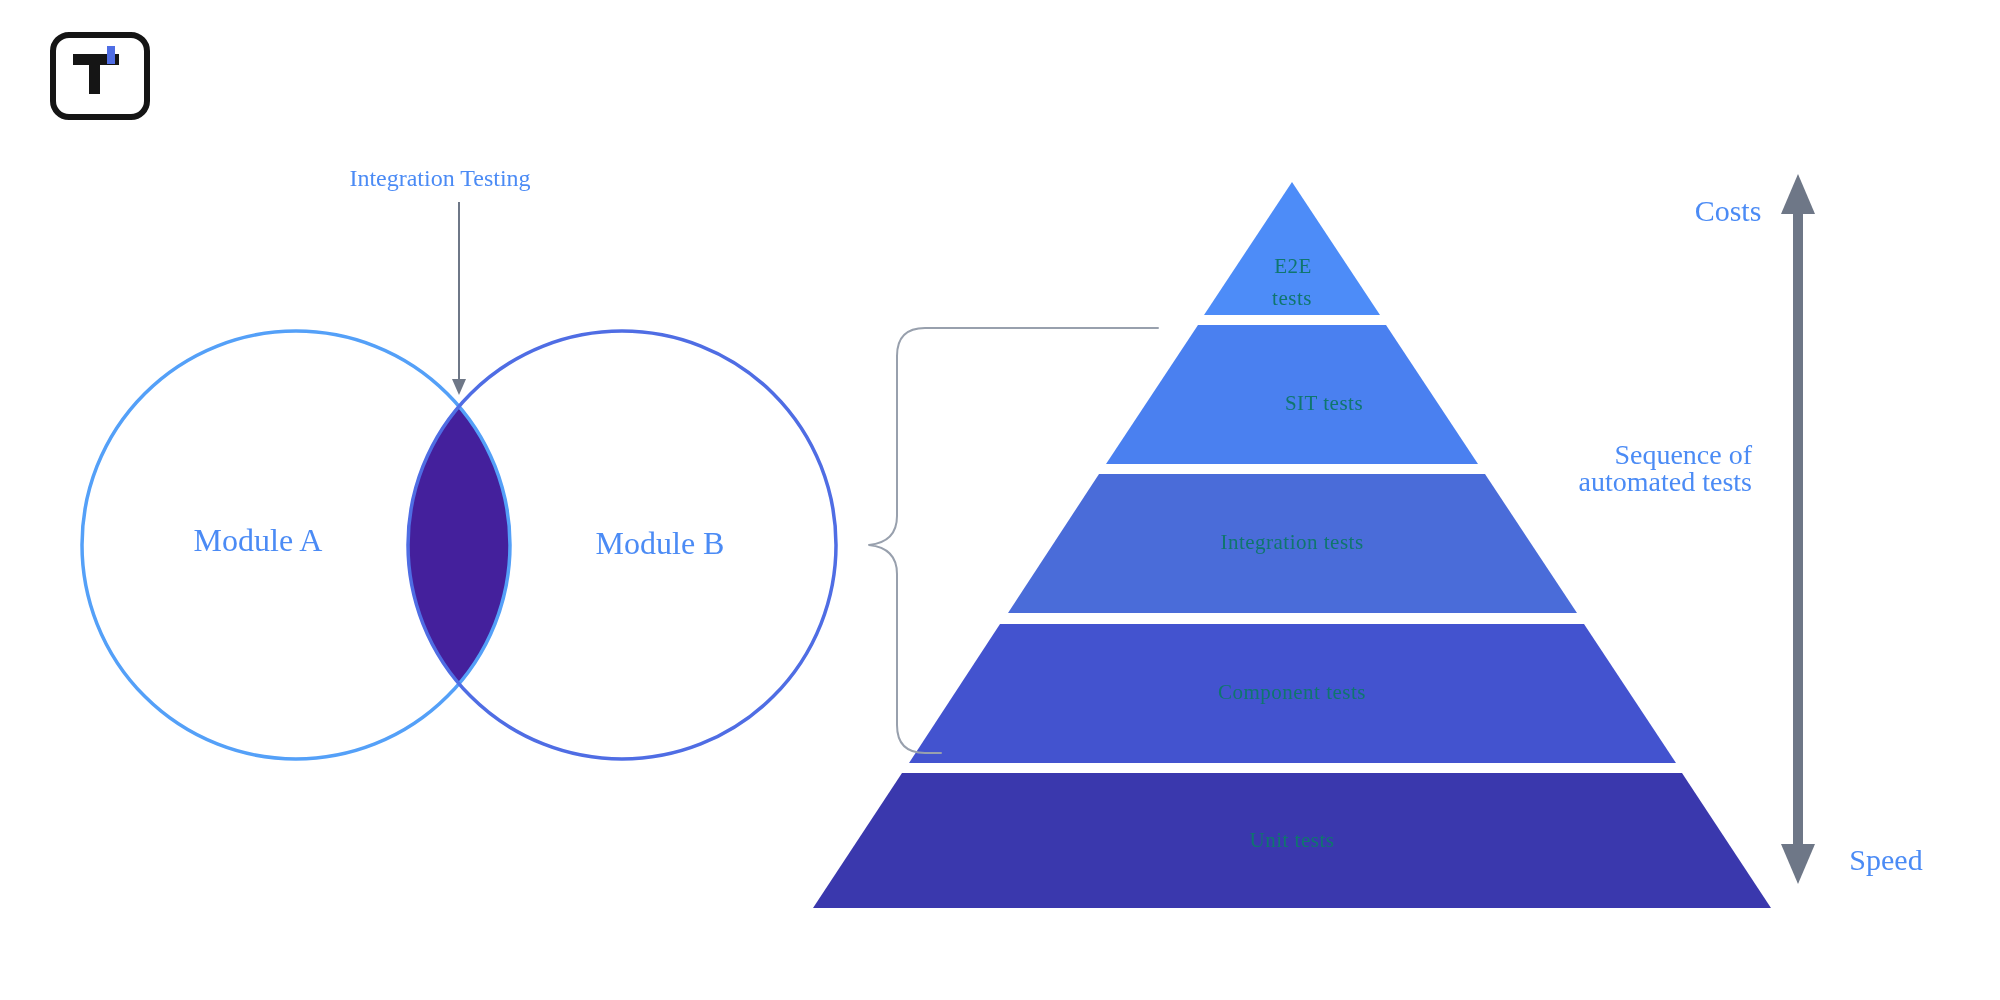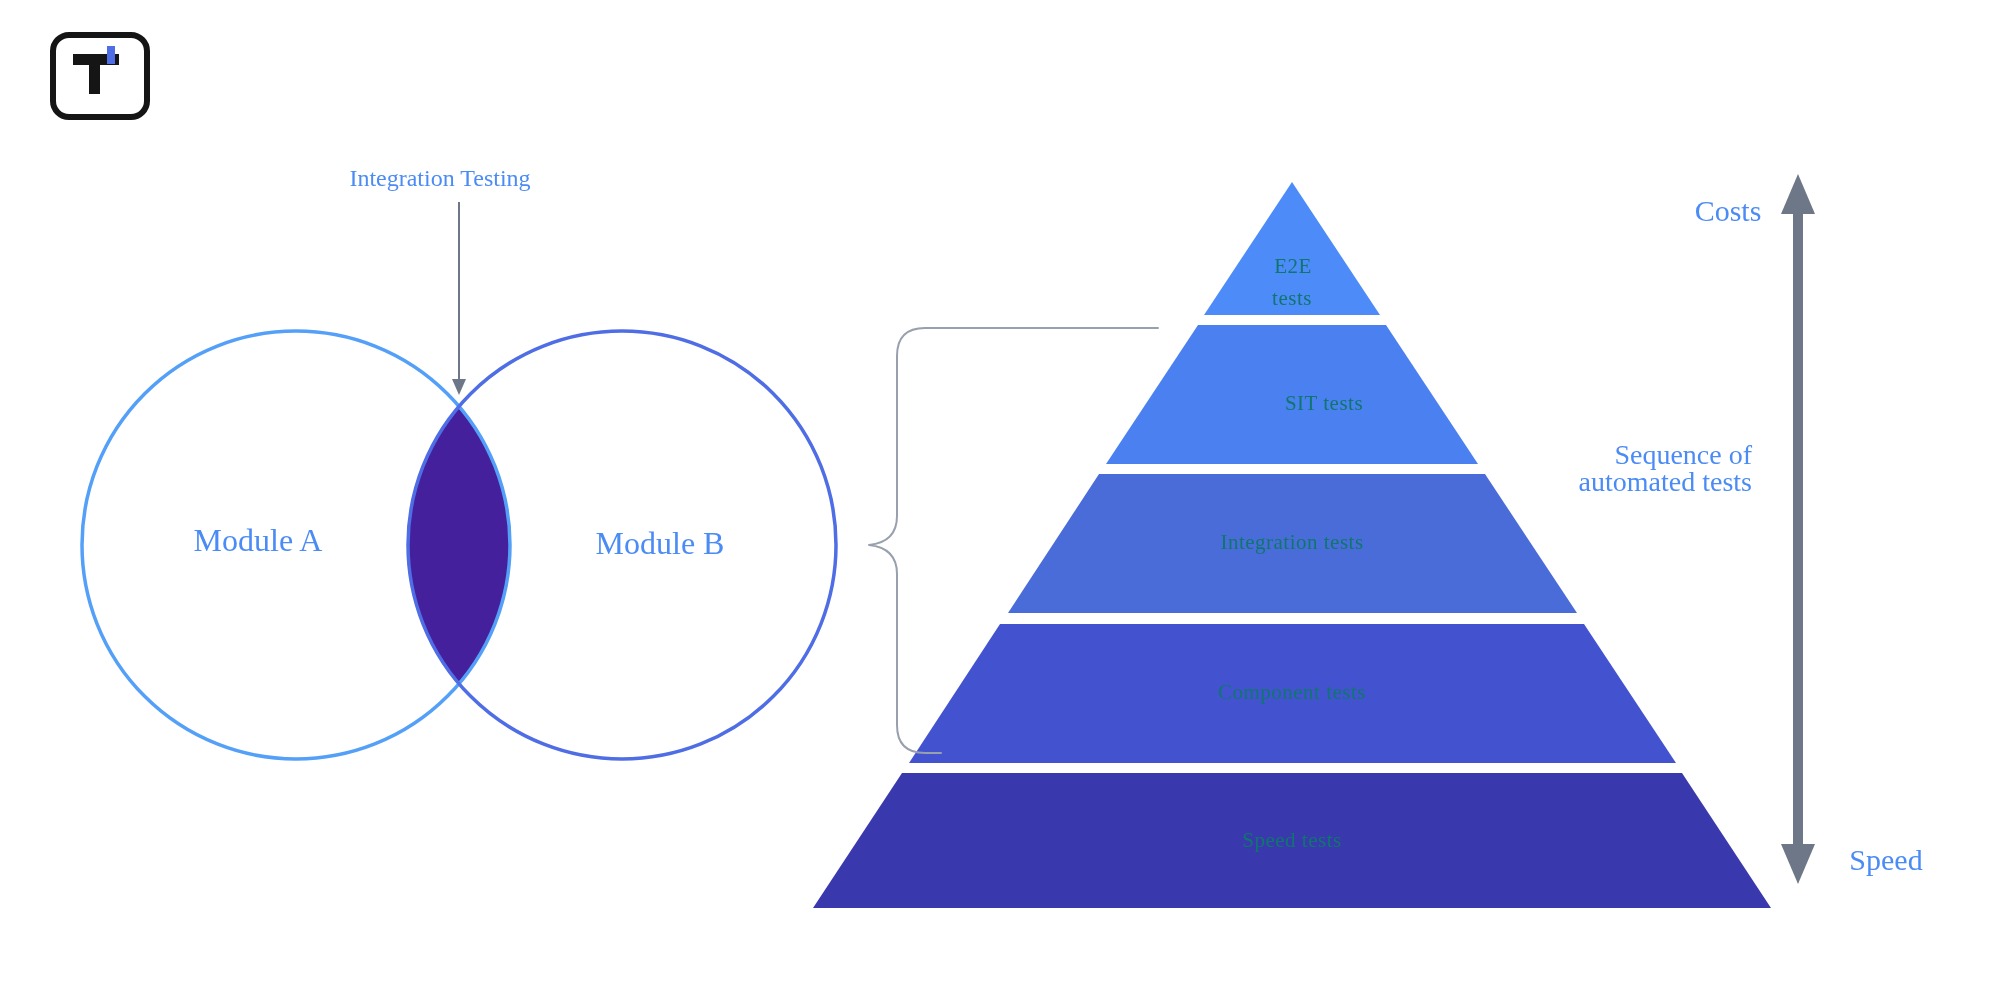--- a/index.html
+++ b/index.html
@@ -90,21 +90,21 @@
     <div>E2E</div>
     <div>tests</div>
   </div>
 
   <div class="label pyr-label" style="left:1292px; top:403px;margin-left:32px;">SIT tests</div>
 
   <div class="label pyr-label" style="left:1292px; top:542px;">Integration tests</div>
 
   <div class="label pyr-label" style="left:1292px; top:692px;">Component tests</div>
 
-  <div class="label pyr-label" style="left:1292px; top:840px;">Speed tests</div>
+  <div class="label pyr-label" style="left:1292px; top:840px;">Unit tests</div>
 
   <div class="label blue-label seq-label" style="left:1622px; top:468px;">
     <div>Sequence of</div>
     <div>automated tests</div>
   </div>
 
   <div class="label blue-label axis-label" style="left:1682px; top:211px;margin-left:46px;">Costs</div>
 
   <div class="label blue-label axis-label" style="left:1886px; top:860px;">Speed</div>
 

